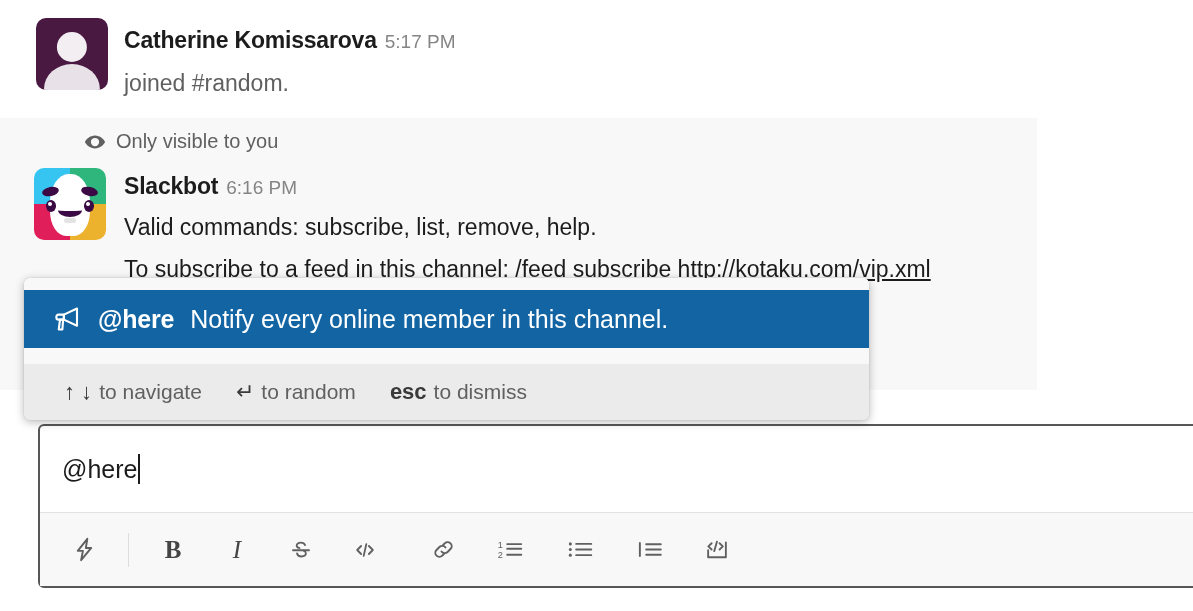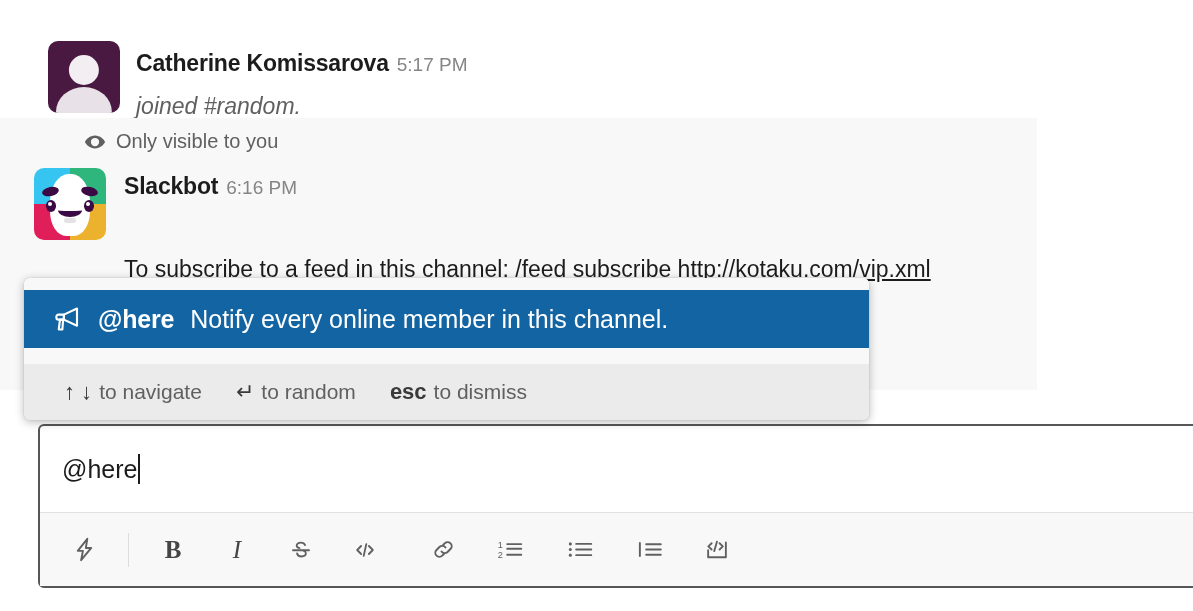--- a/index.html
+++ b/index.html
@@ -6,21 +6,21 @@
   html, body {
     margin: 0; padding: 0;
     width: 1193px; height: 611px;
     background: #ffffff;
     font-family: "Liberation Sans", sans-serif;
     overflow: hidden;
   }
   #root { position: relative; width: 1193px; height: 611px; background: #fff; }
 
   
-  .msg { position: absolute; left: 12px; right: 0; margin-top: 23px; }
+  .msg { position: absolute; left: 0; right: 0; }
 
   .msg-avatar {
     position: absolute; width: 72px; height: 72px;
     border-radius: 10px; overflow: hidden;
   }
   .avatar-person { background: #4a1942; }
   .avatar-person .head {
     position: absolute; left: 50%; top: 19%;
     transform: translateX(-50%);
     width: 42%; height: 42%; border-radius: 50%;
@@ -77,21 +77,21 @@
 
   .msg-head { font-size: 23px; line-height: 28px; }
   .msg-author {
     font-weight: bold; color: #1d1c1d;
     font-size: 23px; letter-spacing: -0.2px;
   }
   .msg-time { color: #858586; font-size: 19px; margin-left: 8px; }
   .msg-body {
     font-size: 23px; line-height: 30px; color: #1d1c1d;
   }
-  .msg-body.system { color: #616061; font-style: italic; }
+  .msg-body.system { color: #616061; }
 
   
   #ephemeral {
     position: absolute; left: 0; top: 118px;
     width: 1037px; height: 272px;
     background: #f8f8f8;
   }
   #ephemeral-label {
     position: absolute; left: 84px; top: 12px;
     display: flex; align-items: center; gap: 10px;
@@ -213,20 +213,21 @@
           <span class="sp"></span>
         </div>
       <div class="smile"></div>
       <div class="mouth"></div>
     </div>
 
     <div class="msg-head" style="position:absolute; left:124px; top:54px;text-align:right;">
       <span class="msg-author">Slackbot</span><span class="msg-time">6:16 PM</span>
     </div>
 
+    <div class="msg-body" style="position:absolute; left:124px; top:94px;">Valid commands: subscribe, list, remove, help.</div>
 
     <div class="msg-body" style="position:absolute; left:124px; top:136px; white-space:nowrap;text-decoration:underline;">To subscribe to a feed in this channel: /feed subscribe http://kotaku.com/vip.xml</div>
   </div>
 
   <div id="autocomplete">
     <div id="ac-top-strip"></div>
 
     <div id="ac-item">
       <span class="megaphone-icon">
         <svg viewBox="0 0 24 24" width="30" height="30" fill="none" stroke="#ffffff" stroke-width="1.7" stroke-linecap="round" stroke-linejoin="round">

